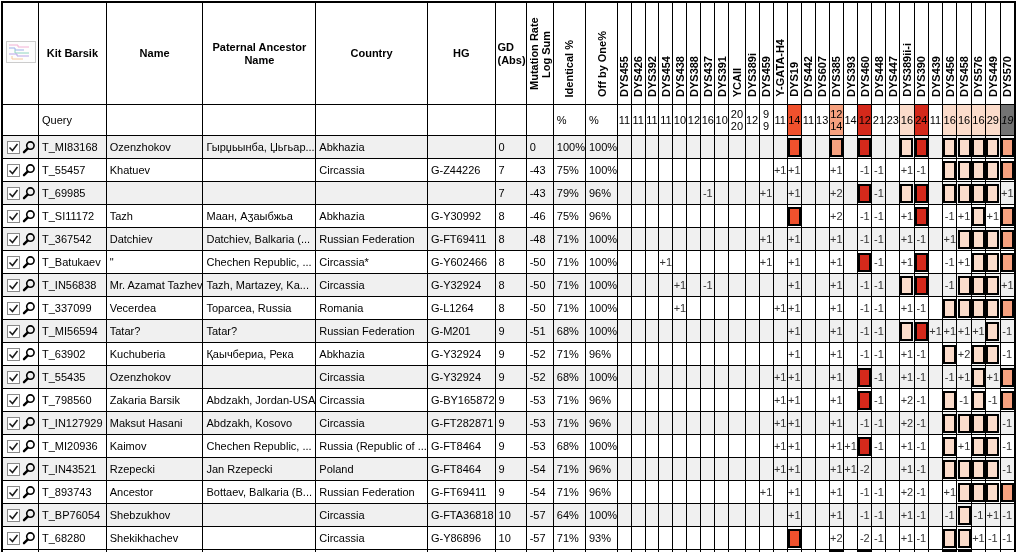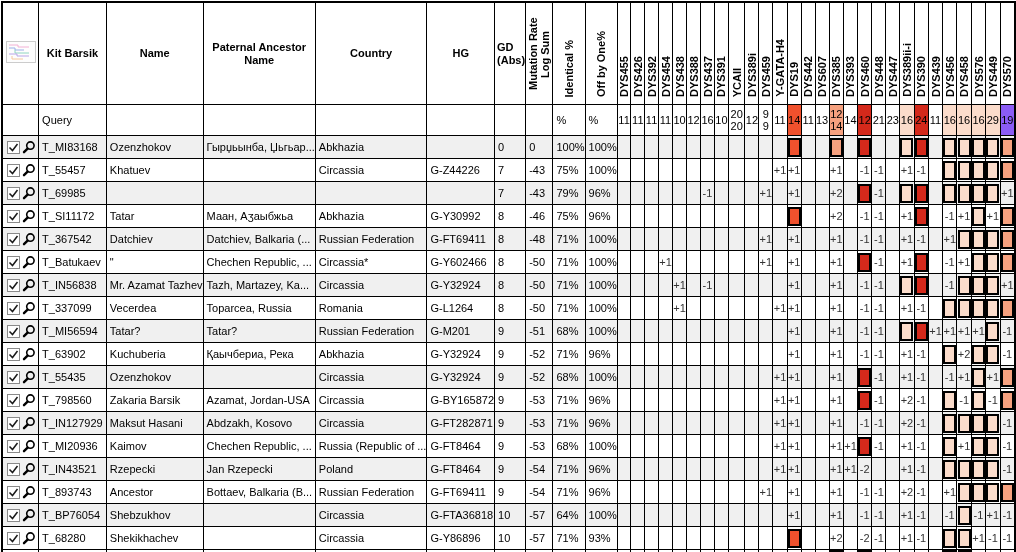--- a/index.html
+++ b/index.html
@@ -150,21 +150,21 @@
         <td class="qmk" style="background: rgb(212, 41, 27);">12</td>
         <td class="qmk">21</td>
         <td class="qmk">23</td>
         <td class="qmk" style="background: rgb(251, 220, 203);">16</td>
         <td class="qmk" style="background: rgb(212, 41, 27);">24</td>
         <td class="qmk">11</td>
         <td class="qmk" style="background: rgb(251, 220, 203);">16</td>
         <td class="qmk" style="background: rgb(251, 220, 203);">16</td>
         <td class="qmk" style="background: rgb(251, 220, 203);">16</td>
         <td class="qmk" style="background: rgb(251, 220, 203);">29</td>
-        <td class="qmk" style="background: #8b5cf6;">19</td>
+        <td class="qmk" style="background: #737373; font-style: italic;">19</td>
       </tr>
     </thead>
   <tbody id="tbody">
       <tr>
         <td>
           <span class="selwrap">
             <span class="cb">
               <svg width="13" height="13" viewBox="0 0 13 13">
                 <rect x="0.5" y="0.5" width="12" height="12" fill="#ffffff" stroke="#8a8a8a"></rect>
                 <path d="M2.5 6.5l3 3 5-6.5" stroke="#1a1a1a" stroke-width="1.5" fill="none"></path>
@@ -337,21 +337,21 @@
             </span>
             <span class="mag">
               <svg width="14" height="14" viewBox="0 0 14 14">
                 <circle cx="8.4" cy="5.6" r="3.7" fill="none" stroke="#000" stroke-width="1.6"></circle>
                 <line x1="5.6" y1="8.6" x2="2" y2="12.2" stroke="#000" stroke-width="2.4" stroke-linecap="round"></line>
               </svg>
             </span>
           </span>
         </td>
         <td class="txt">T_SI11172</td>
-        <td class="txt">Tatar</td>
+        <td class="txt">Tazh</td>
         <td class="txt">Маан, Аӡаыбжьа</td>
         <td class="txt">Abkhazia</td>
         <td class="txt">G-Y30992</td>
         <td class="txt">8</td>
         <td class="txt">-46</td>
         <td class="txt">75%</td>
         <td class="txt">96%</td>
         <td class="mk"></td>
         <td class="mk"></td>
         <td class="mk"></td>
@@ -778,21 +778,21 @@
             <span class="mag">
               <svg width="14" height="14" viewBox="0 0 14 14">
                 <circle cx="8.4" cy="5.6" r="3.7" fill="none" stroke="#000" stroke-width="1.6"></circle>
                 <line x1="5.6" y1="8.6" x2="2" y2="12.2" stroke="#000" stroke-width="2.4" stroke-linecap="round"></line>
               </svg>
             </span>
           </span>
         </td>
         <td class="txt">T_798560</td>
         <td class="txt">Zakaria Barsik</td>
-        <td class="txt">Azamat, Jordan-USA</td>
+        <td class="txt">Abdzakh, Jordan-USA</td>
         <td class="txt">Circassia</td>
         <td class="txt">G-BY165872</td>
         <td class="txt">9</td>
         <td class="txt">-53</td>
         <td class="txt">71%</td>
         <td class="txt">96%</td>
         <td class="mk"></td>
         <td class="mk"></td>
         <td class="mk"></td>
         <td class="mk"></td>

